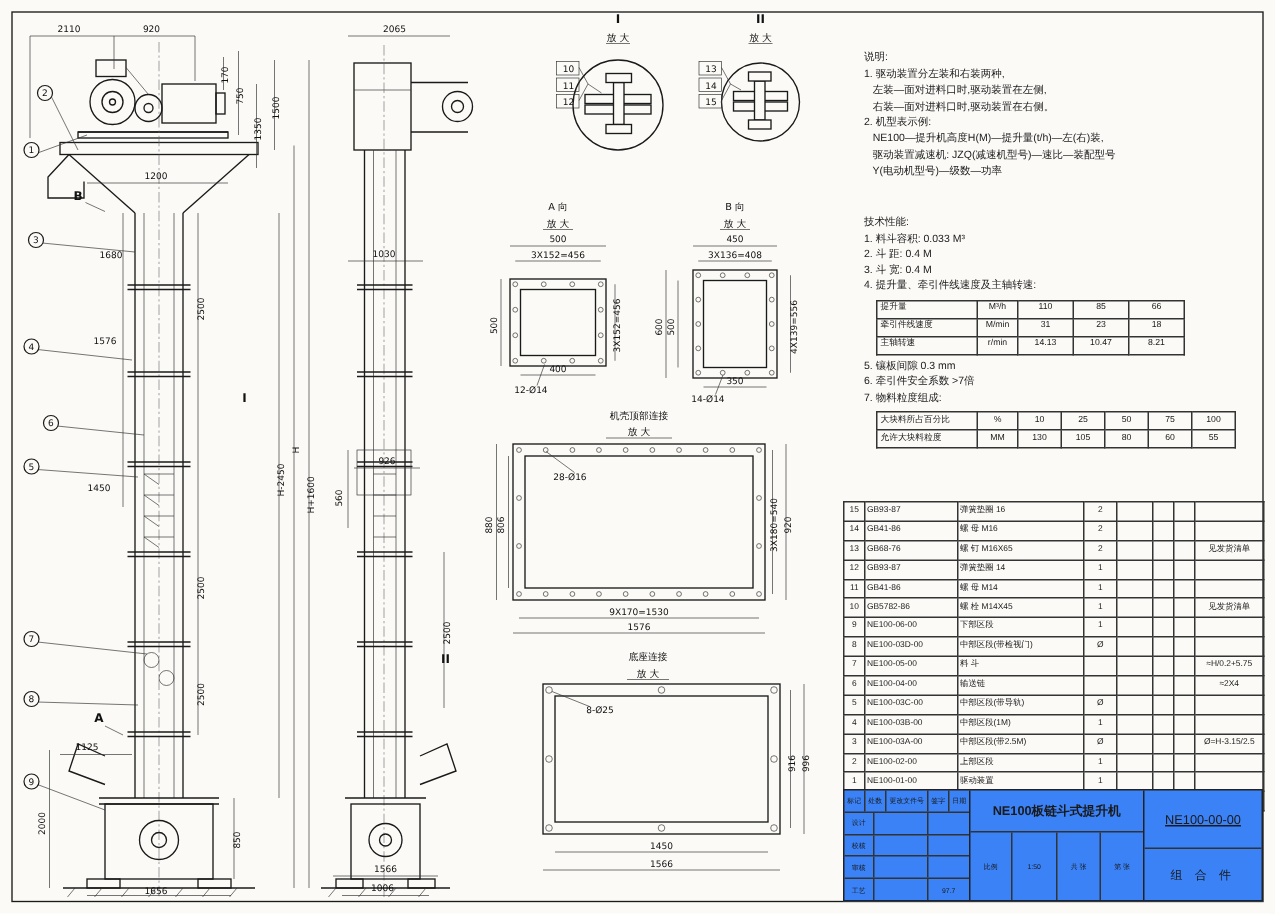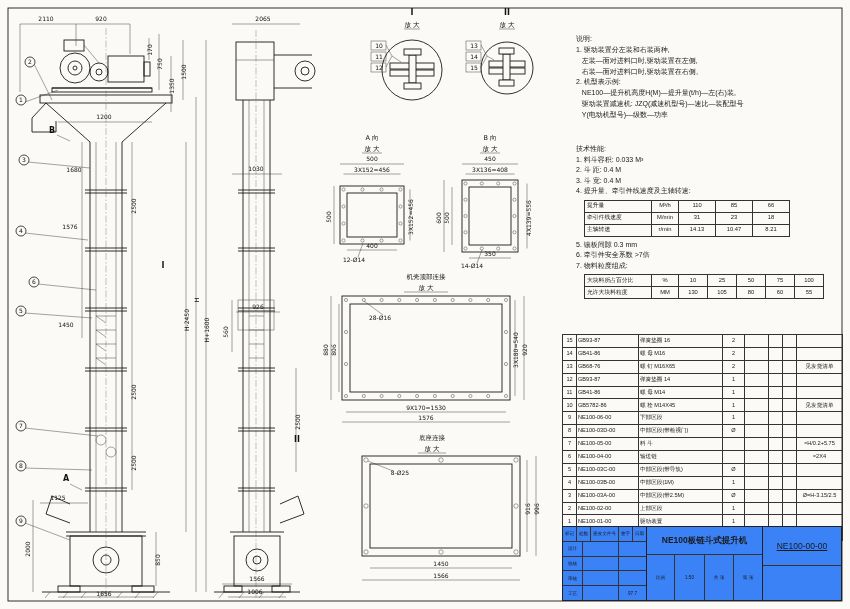--- a/index.html
+++ b/index.html
@@ -746,16 +746,17 @@
       <div class="tb-name1">NE100板链斗式提升机</div>
       <div class="tb-scale">
         <div class="tb-cell" style="width:28px">比例</div>
         <div class="tb-cell" style="width:30px">1:50</div>
         <div class="tb-cell" style="width:29px">共 张</div>
         <div class="tb-cell" style="flex:1">第 张</div>
       </div>
     </div>
     <div class="tb-right">
       <div class="tb-code">NE100-00-00</div>
+      <div class="tb-type">组 合 件</div>
     </div>
   </div>
 
 </div>
 
 </body></html>

